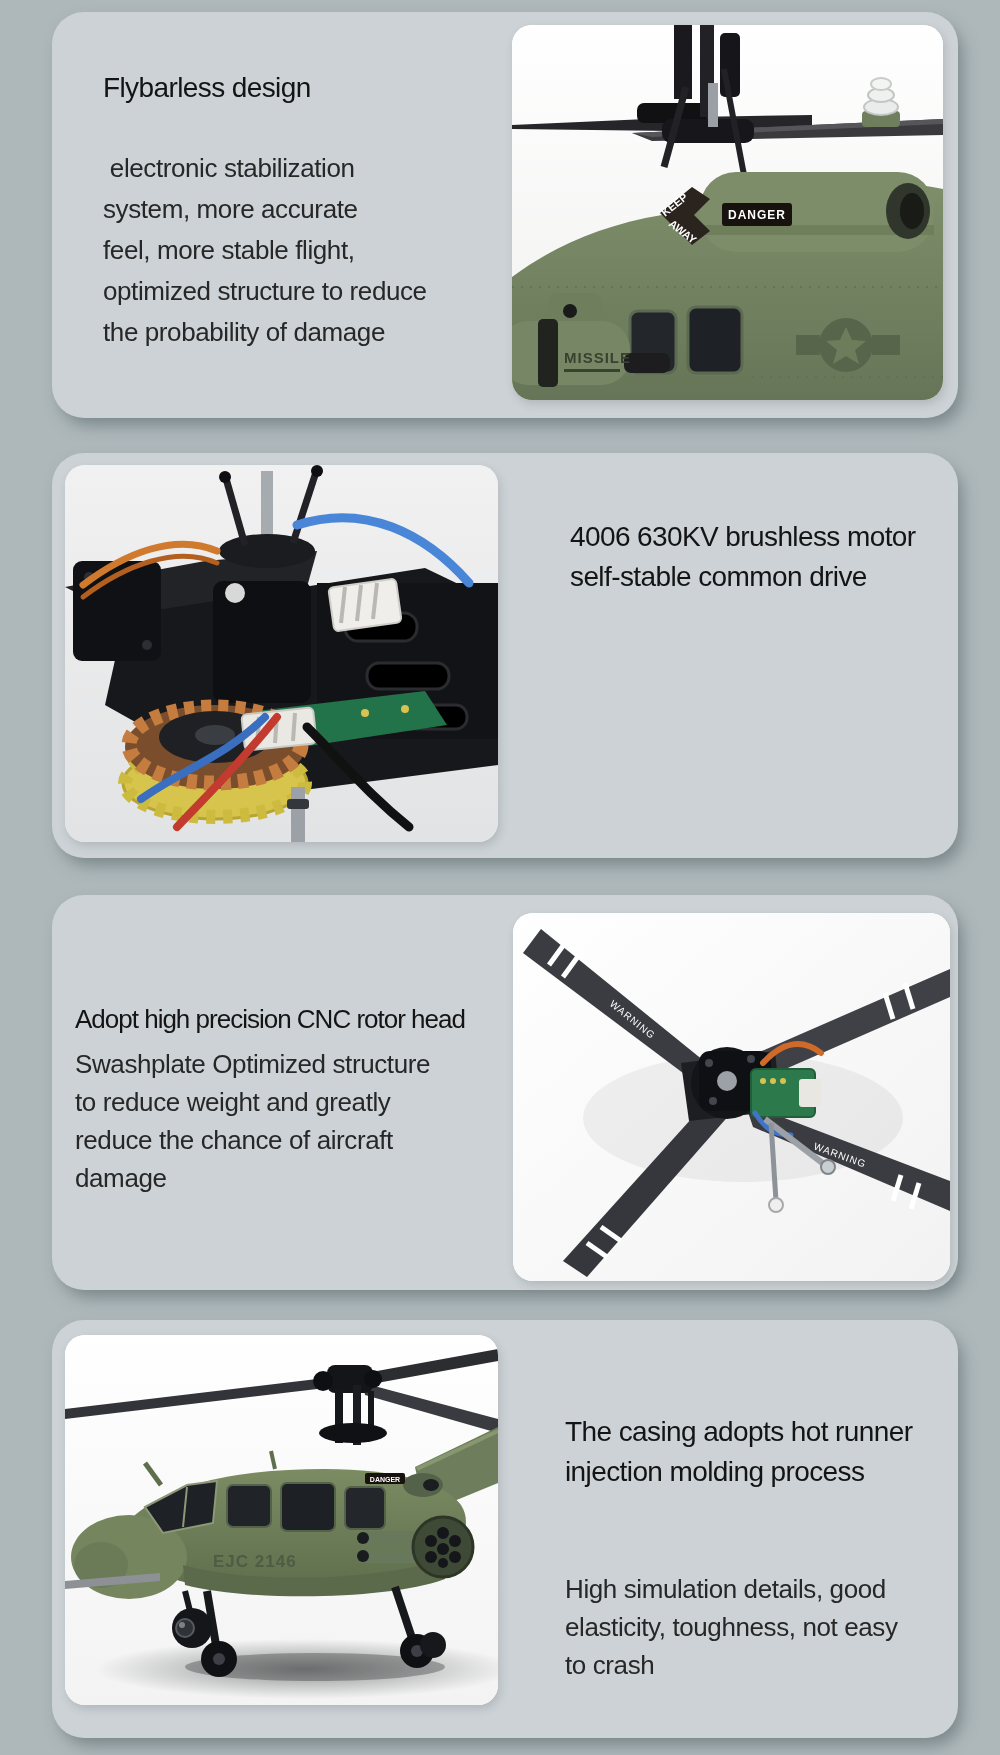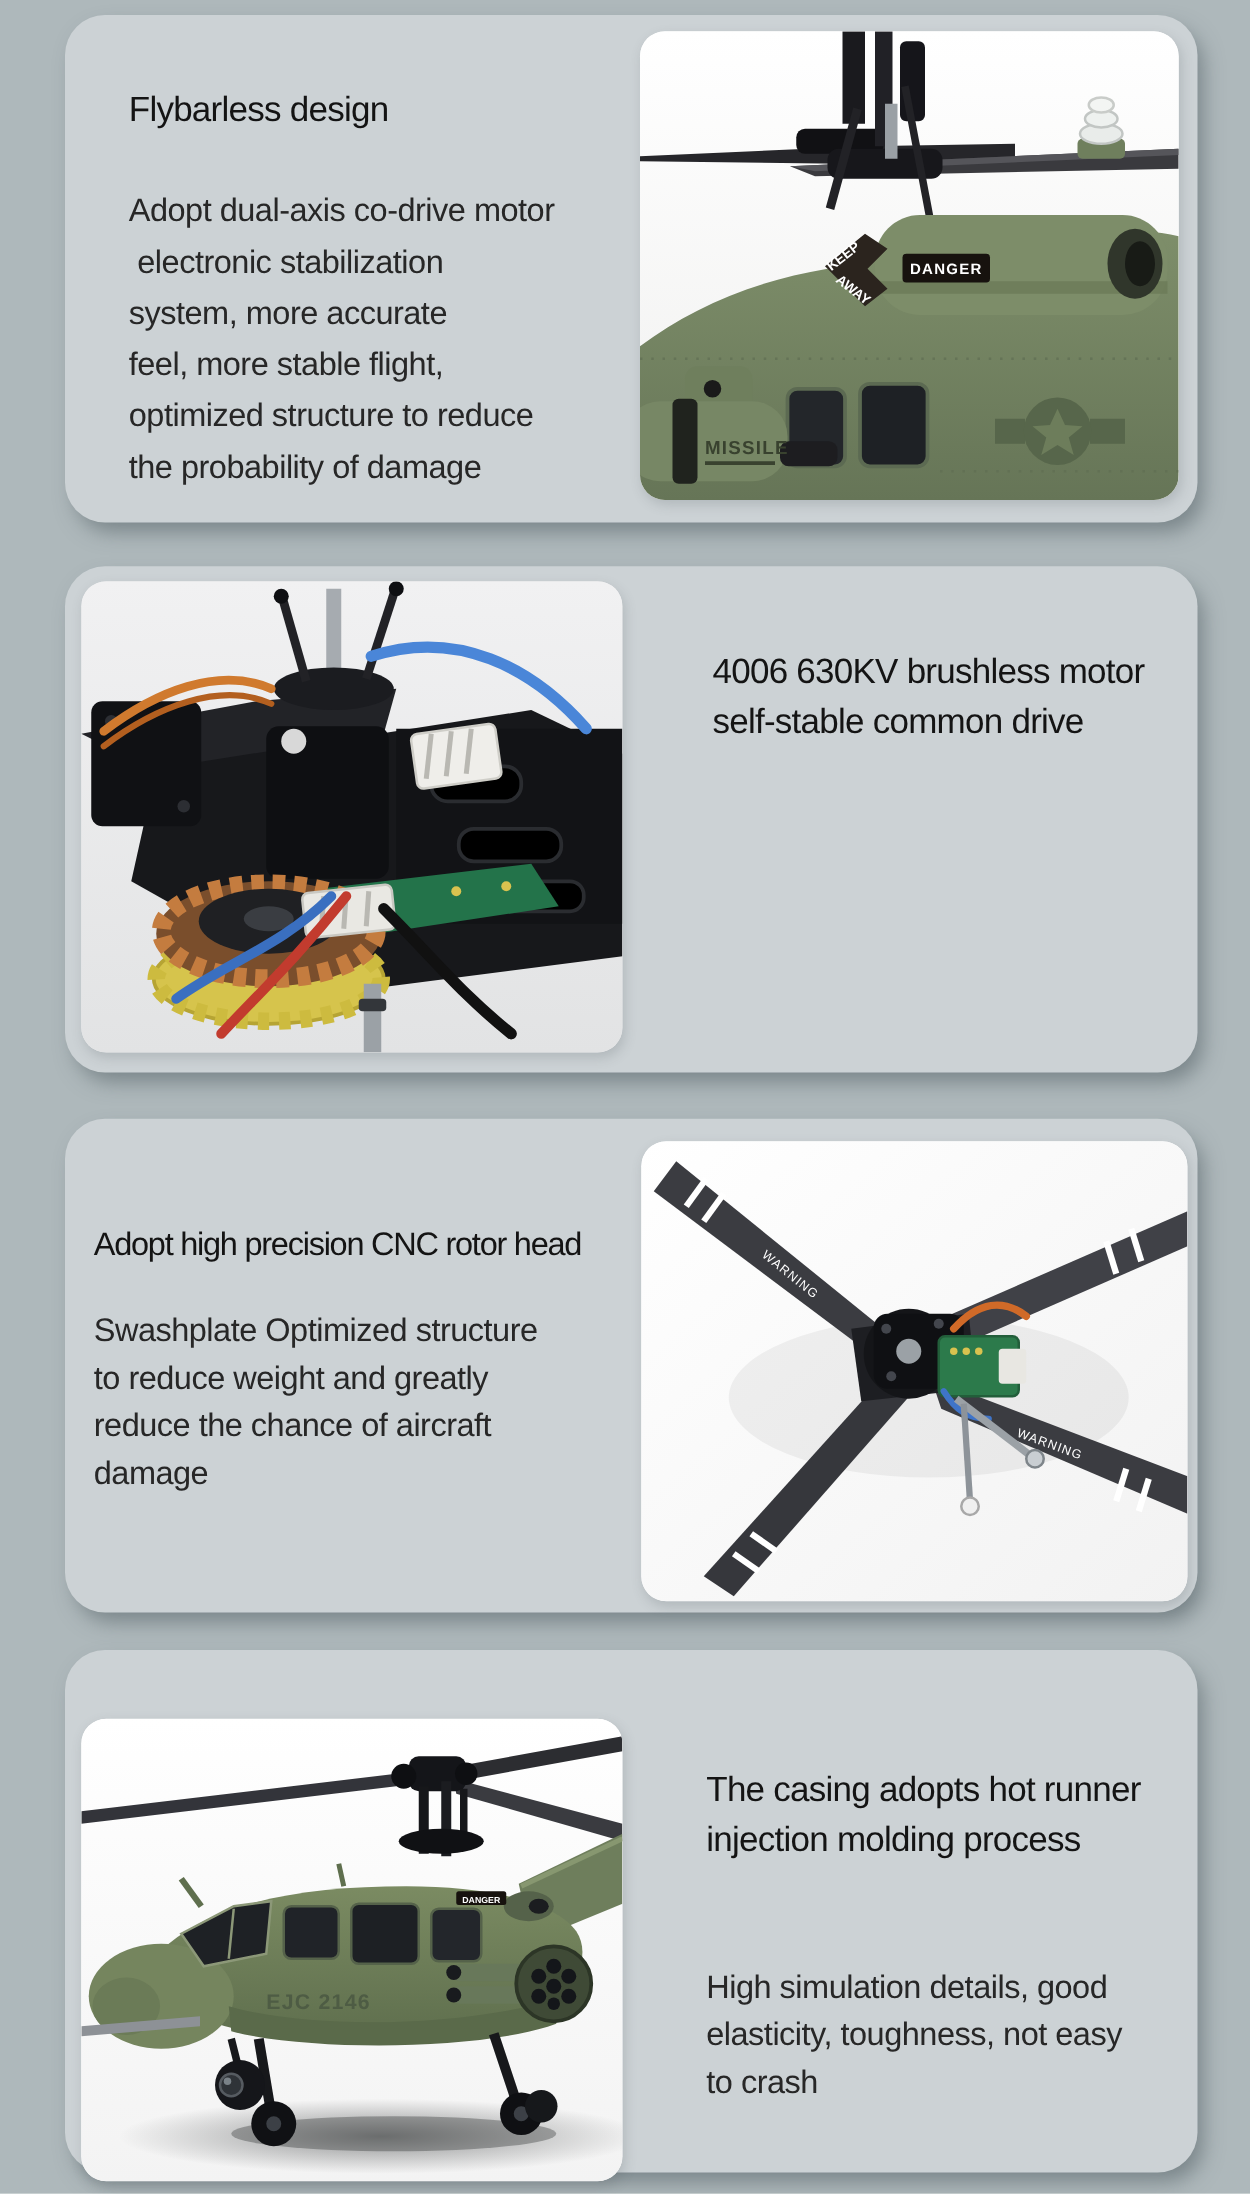--- a/index.html
+++ b/index.html
@@ -22,21 +22,21 @@
   .card1{top:12px;  height:406px;}
   .card2{top:453px; height:405px;}
   .card3{top:895px; height:395px;}
   .card4{top:1320px;height:418px;}
 
   .title-block{position:absolute; z-index:3;}
   .title-line{
     font-weight:normal; font-size:28px; line-height:40px; letter-spacing:-0.6px;
     color:var(--title-color); white-space:nowrap;
   }
-  .card3 .title-line{font-size:26px; letter-spacing:-1px;}
+  .card3 .title-line{font-size:26px; letter-spacing:-1px;margin-top:24px;}
   .body-block{position:absolute; z-index:3;}
   .body-line{
     font-size:26px; letter-spacing:-0.4px; color:var(--body-color);
     line-height:38px; white-space:pre; 
   }
   .card1 .body-line{line-height:41px;}
   .card3 .body-line{line-height:38px;}
 
   .card1 .title-block{left:51px;  top:56px;}
   .card1 .body-block {left:51px;  top:136px;}
@@ -48,35 +48,34 @@
   .card4 .body-block {left:513px; top:228px;margin-top:22px;}
 
   .img-box{
     position:absolute; border-radius:20px; overflow:hidden; z-index:1;
     background:var(--photo-bg);
     box-shadow:2px 4px 9px rgba(85,96,102,.22);
   }
   .card1 .img-box{left:460px; top:13px; width:431px; height:375px;}
   .card2 .img-box{left:13px;  top:12px; width:433px; height:377px; background:var(--photo-bg-gray);}
   .card3 .img-box{left:461px; top:18px; width:437px; height:368px;}
-  .card4 .img-box{left:13px;  top:15px; width:433px; height:370px;margin-top:40px;}
+  .card4 .img-box{left:13px;  top:15px; width:433px; height:370px;}
   .img-box svg{display:block; width:100%; height:100%;}
   svg text{font-family:"Liberation Sans", sans-serif;}
 </style>
 </head>
 <body>
 
 <div class="page">
 
   <section class="card card1">
     <div class="title-block">
       <div class="title-line">Flybarless design</div>
     </div>
     <div class="body-block">
-      <div class="body-line">Adopt dual-axis co-drive motor</div>
       <div class="body-line"> electronic stabilization</div>
       <div class="body-line">system, more accurate</div>
       <div class="body-line">feel, more stable flight,</div>
       <div class="body-line">optimized structure to reduce</div>
       <div class="body-line">the probability of damage</div>
     </div>
     <div class="img-box">
       <svg viewBox="0 0 431 375">
         <defs>
           <linearGradient id="g1bg" x1="0" y1="0" x2="0" y2="1">

